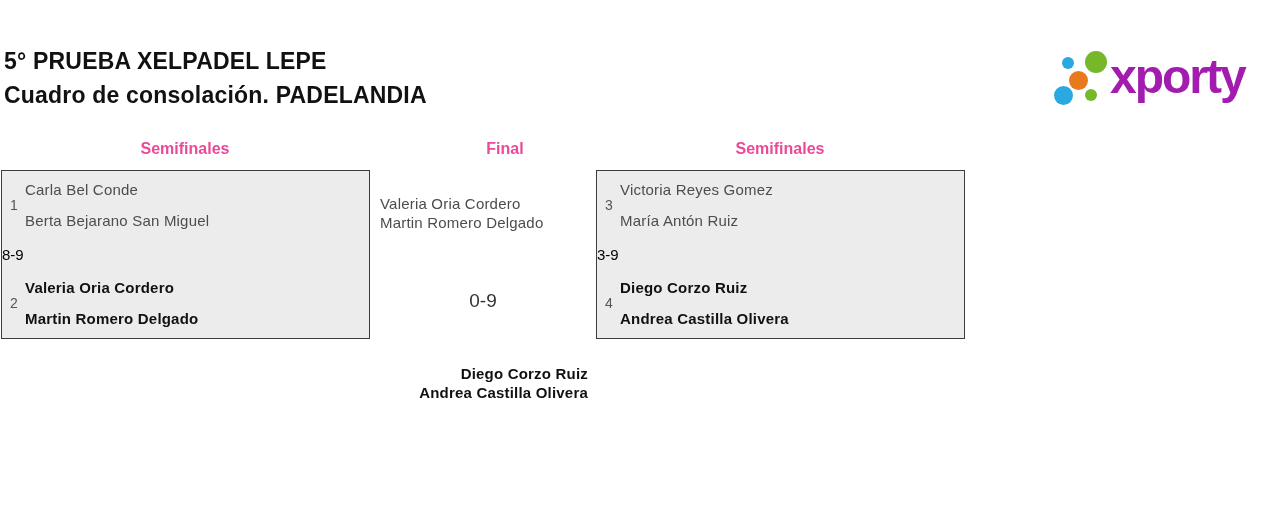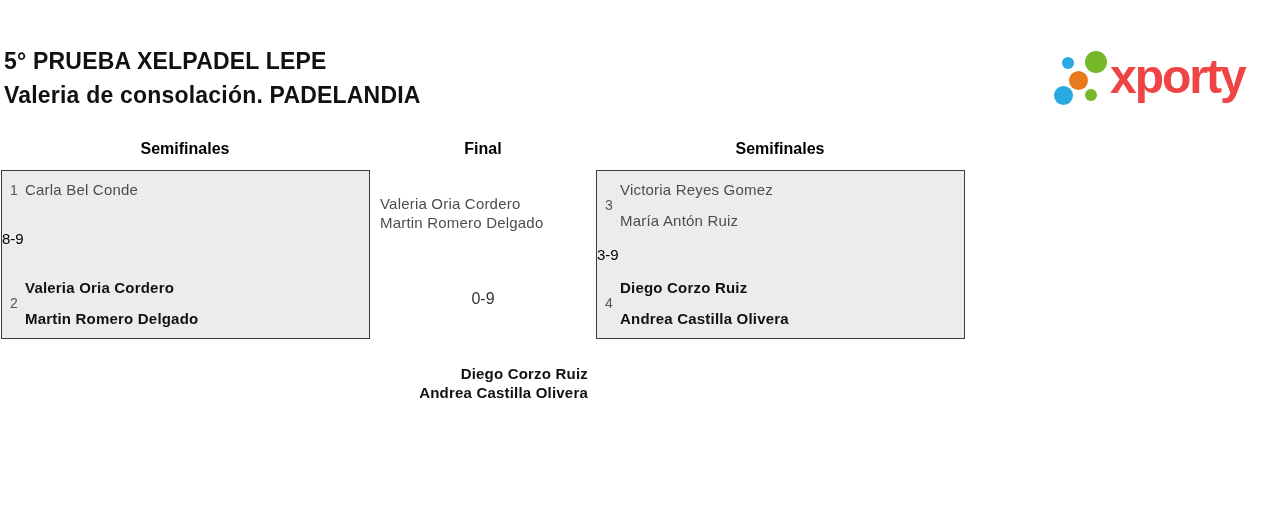--- a/index.html
+++ b/index.html
@@ -49,34 +49,34 @@
   .dot-blue-large { left:  4px; top: 43px; width: 19px; height: 19px; background: #29a9e0; }
   .dot-green-small{ left: 35px; top: 46px; width: 12px; height: 12px; background: #76b82a; }
   .logo-text {
     position: absolute;
     left: 60px;
     top: 9px;
     font-size: 48px;
     line-height: 50px;
     font-weight: bold;
     letter-spacing: -2px;
-    color: #ef4444;
+    color: #a21caf;
   }
 
   
   .round-header {
     position: absolute;
     top: 97px;
     text-align: center;
     font-weight: bold;
     font-size: 16px;
-    color: #000000;
+    color: #ec4899;
   }
   .rh-left   { left: 0;     width: 370px; }
-  .rh-center { left: 370px; width: 226px; }
+  .rh-center { left: 392px; width: 226px; }
   .rh-right  { left: 596px; width: 368px; }
 
   
   .match-box {
     position: absolute;
     top: 127px;
     width: 369px;
     height: 169px;
     box-sizing: border-box;
     background: #ececec;
@@ -125,21 +125,21 @@
     letter-spacing: 0.2px;
     color: #4d4d4d;
   }
   .finalist .player { display: block; white-space: nowrap; }
   .final-score {
     position: absolute;
     left: 370px;
     top: 247px;
     width: 226px;
     text-align: center;
-    font-size: 16px;
+    font-size: 19px;
     color: #333333;
   }
   .champion {
     position: absolute;
     left: 288px;
     top: 321px;
     width: 300px;
     text-align: right;
     font-size: 15px;
     line-height: 19px;
@@ -149,21 +149,21 @@
   }
   .champion .player { display: block; white-space: nowrap; }
 </style>
 </head>
 <body>
 
 <div class="page">
 
   <div class="titles">
     <div>5° PRUEBA XELPADEL LEPE</div>
-    <div>Valeria de consolación. PADELANDIA</div>
+    <div>Cuadro de consolación. PADELANDIA</div>
   </div>
 
   <a class="logo">
     <span class="dots">
       <i class="dot dot-blue-small"></i>
       <i class="dot dot-green-large"></i>
       <i class="dot dot-orange"></i>
       <i class="dot dot-blue-large"></i>
       <i class="dot dot-green-small"></i>
     </span>
@@ -172,20 +172,21 @@
 
   <div class="round-header rh-left">Semifinales</div>
   <div class="round-header rh-center">Final</div>
   <div class="round-header rh-right">Semifinales</div>
 
   <div class="match-box box-left">
     <div class="team">
       <span class="seed">1</span>
       <span class="players players-loser">
         <span class="player">Carla Bel Conde</span>
+        <span class="player">Berta Bejarano San Miguel</span>
       </span>
     </div>
     <div class="score">8-9</div>
     <div class="team">
       <span class="seed">2</span>
       <span class="players players-winner">
         <span class="player">Valeria Oria Cordero</span>
         <span class="player">Martin Romero Delgado</span>
       </span>
     </div>

